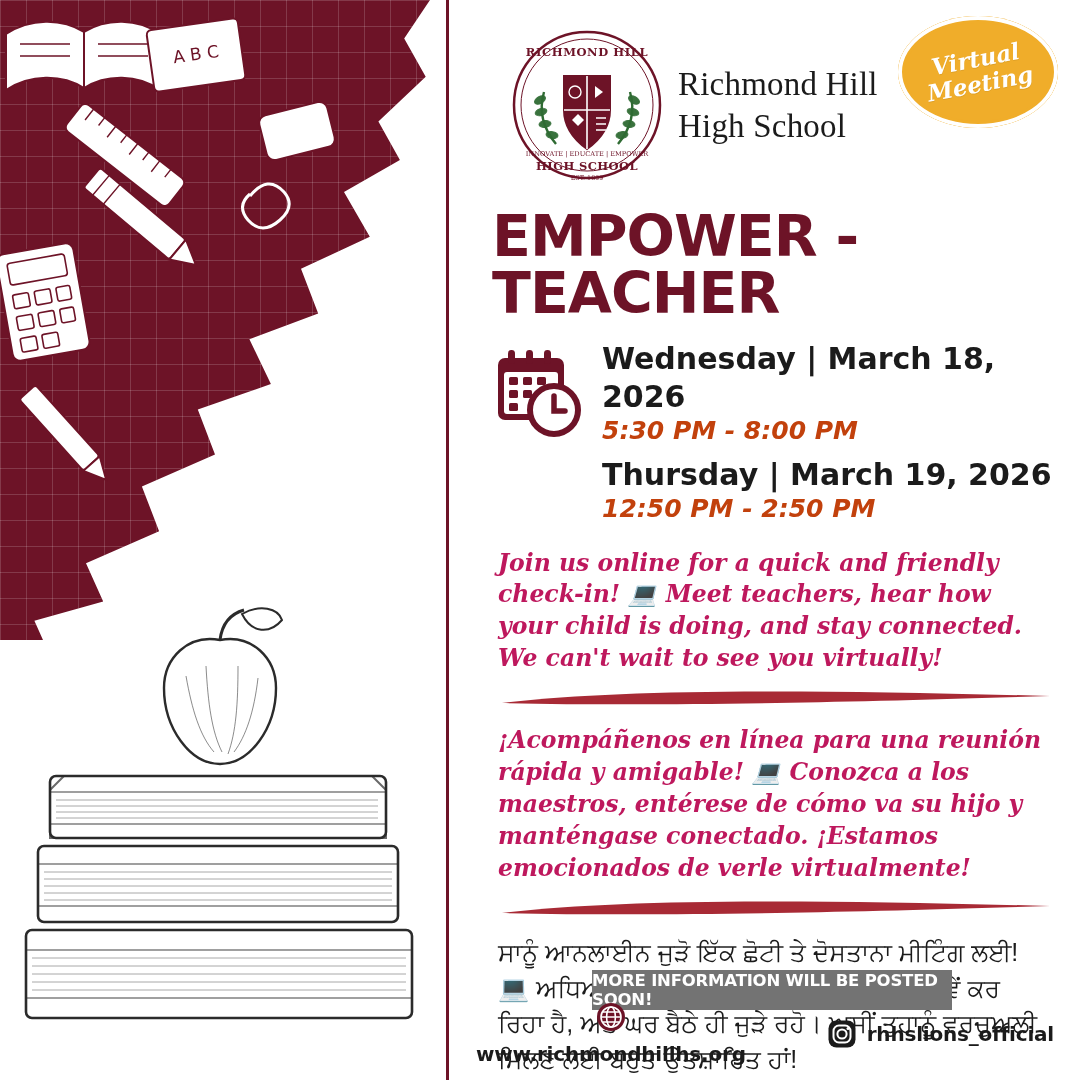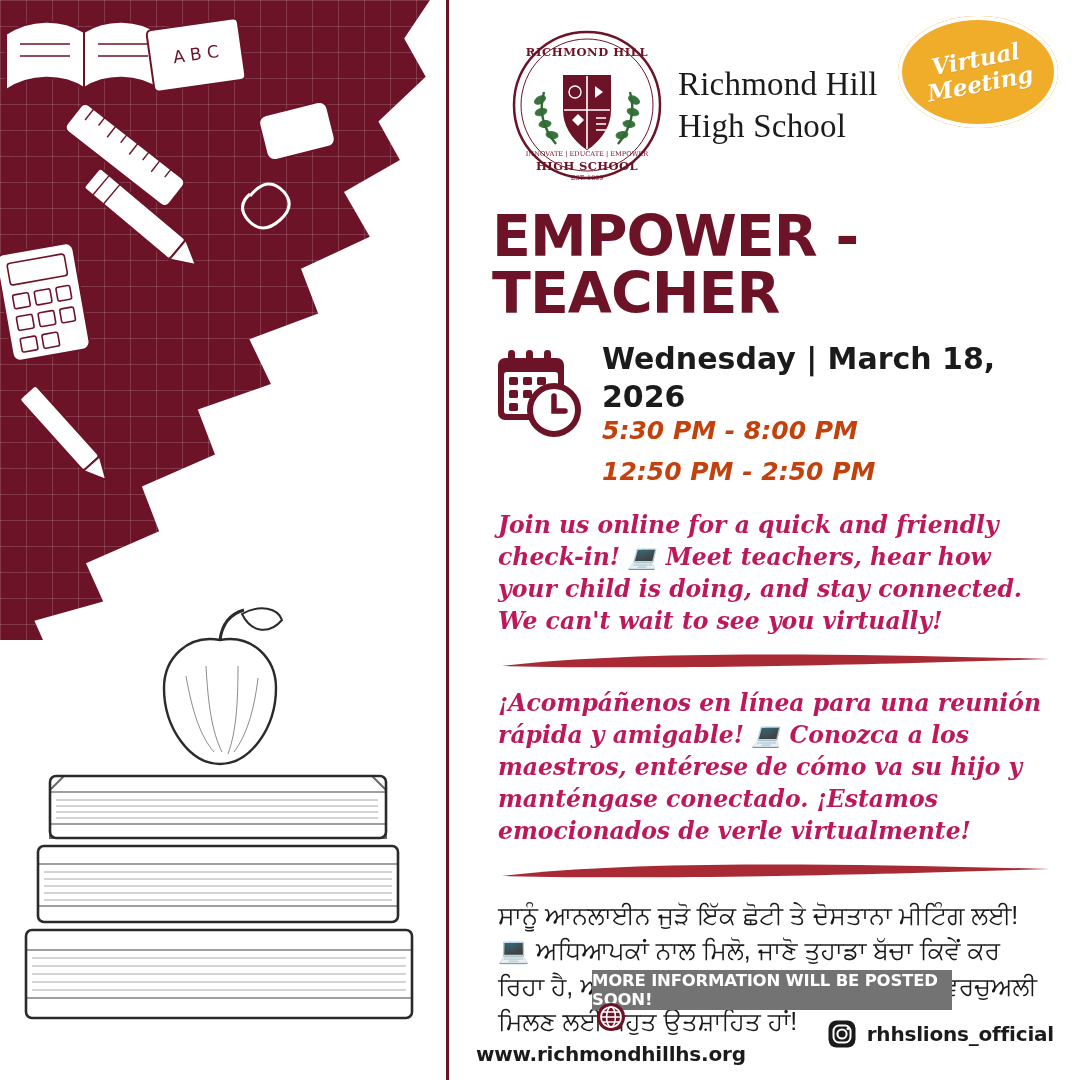--- a/index.html
+++ b/index.html
@@ -393,20 +393,21 @@
             <rect x="32" y="4" width="7" height="14" rx="3.4"></rect>
             <rect x="50" y="4" width="7" height="14" rx="3.4"></rect>
           </g>
           <circle cx="60" cy="64" r="24" fill="#ffffff" stroke="#6d1327" stroke-width="6"></circle>
           <path d="M60 50 v15 h11" stroke="#6d1327" stroke-width="5.5" fill="none" stroke-linecap="round"></path>
         </svg>
       </div>
       <div class="dates-text">
         <div class="date-title">Wednesday | March 18, 2026</div>
         <div class="date-time">5:30 PM - 8:00 PM</div>
+        <div class="date-title">Thursday | March 19, 2026</div>
         <div class="date-time">12:50 PM - 2:50 PM</div>
       </div>
     </div>
 
     
     <div class="para-en">Join us online for a quick and friendly check-in! 💻 Meet teachers, hear how your child is doing, and stay connected.  We can't wait to see you virtually!</div>
 
     <svg class="brush" viewBox="0 0 560 22">
       <path d="M4 16 C 120 2, 300 2, 552 9 C 300 17, 140 19, 4 16 Z" fill="#a82a35"></path>
     </svg>

